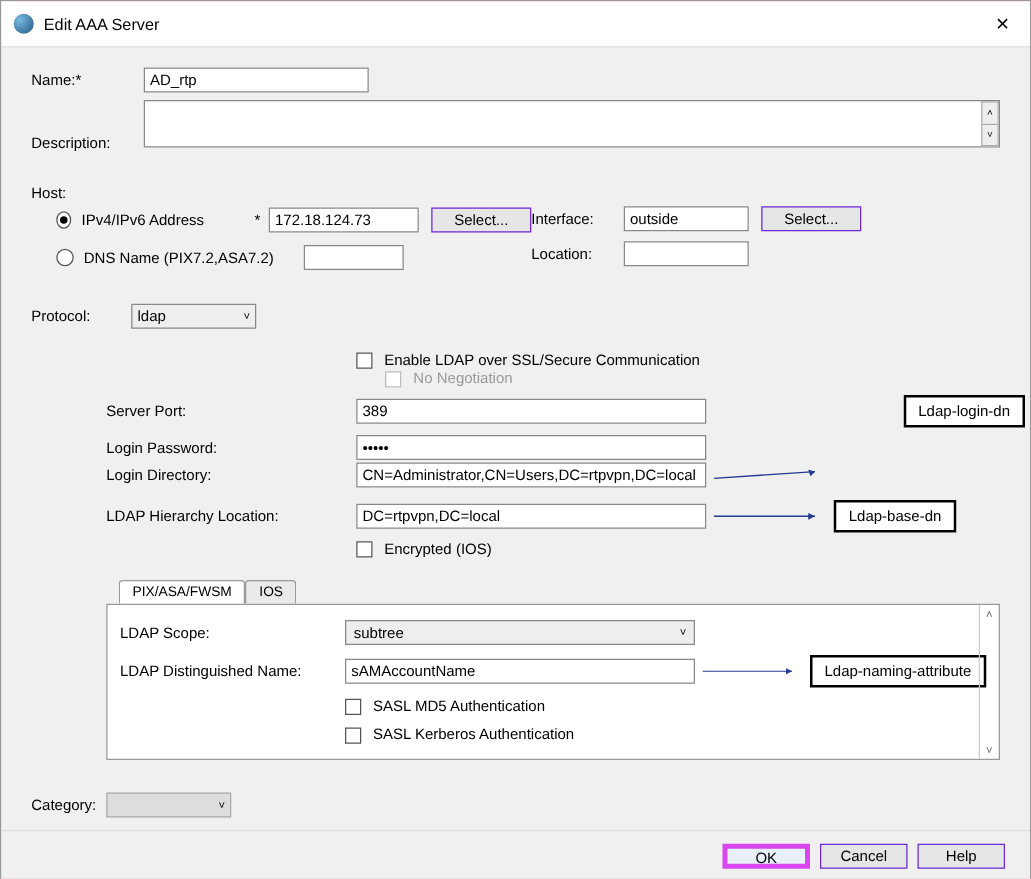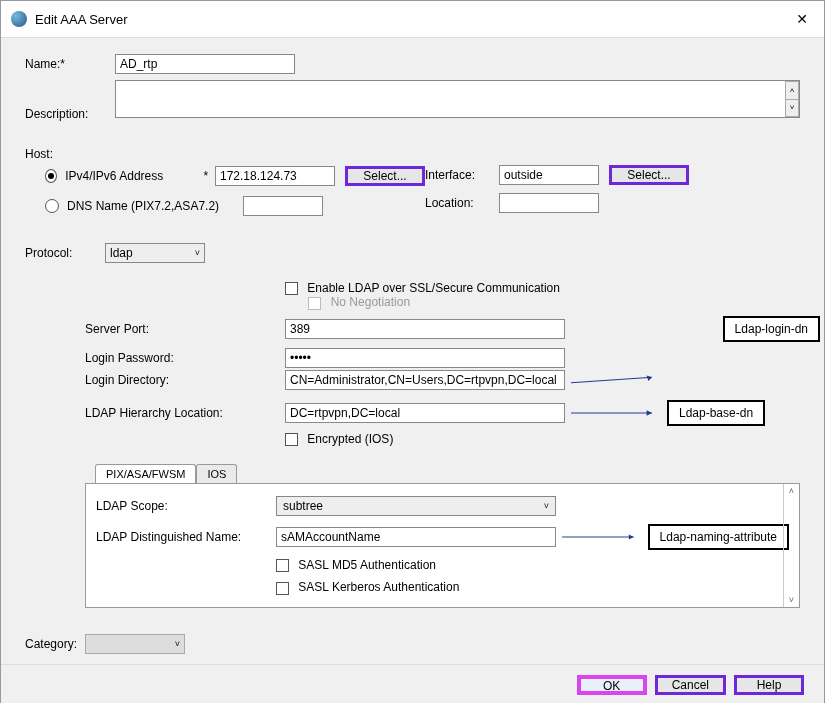--- a/index.html
+++ b/index.html
@@ -22,21 +22,21 @@
 .host-block { margin-top: 20px; display:flex; }
 .host-left { width: 400px; }
 .host-right { width: 360px; }
 .host-inner { padding-left: 20px; }
 .radio-row { display:flex; align-items:center; margin-bottom:8px; height:22px; }
 .radio { width:14px; height:14px; border:1px solid #555; border-radius:50%; margin-right:8px; display:flex; align-items:center; justify-content:center; cursor:pointer; background:#fff;}
 .radio.checked::after { content:""; width:6px; height:6px; background:#000; border-radius:50%; }
 .radio-lbl { width: 160px; }
 .asterisk { width: 12px; text-align:center; }
 .ip-input { width: 120px; height:20px; border:1px solid #888; padding:1px 4px; background:#fff; margin-left:4px; }
-.btn { height:20px; border:3px solid #6d28d9; background:#e6e6e6; padding:0 14px; cursor:pointer; margin-left:10px; min-width:80px; }
+.btn { height:20px; border:1px solid #6d28d9; background:#e6e6e6; padding:0 14px; cursor:pointer; margin-left:10px; min-width:80px; }
 .btn.primary { border:4px solid #d946ef; background:#e8f0fa; }
 .iface-row { display:flex; align-items:center; margin-bottom:8px; }
 .iface-row .lbl2 { width:70px; }
 .int-input { width:100px; height:20px; border:1px solid #888; padding:1px 4px; background:#fff; margin-left:4px; }
 
 .proto-row { margin-top: 18px; display:flex; align-items:center; }
 .proto-select { width:100px; height:20px; border:1px solid #888; background:#eee; padding:1px 4px; margin-left:20px; cursor:pointer; display:flex; justify-content:space-between; align-items:center;}
 .caret { font-size:9px; }
 
 .form-area { margin-top: 18px; margin-left: 60px; }

